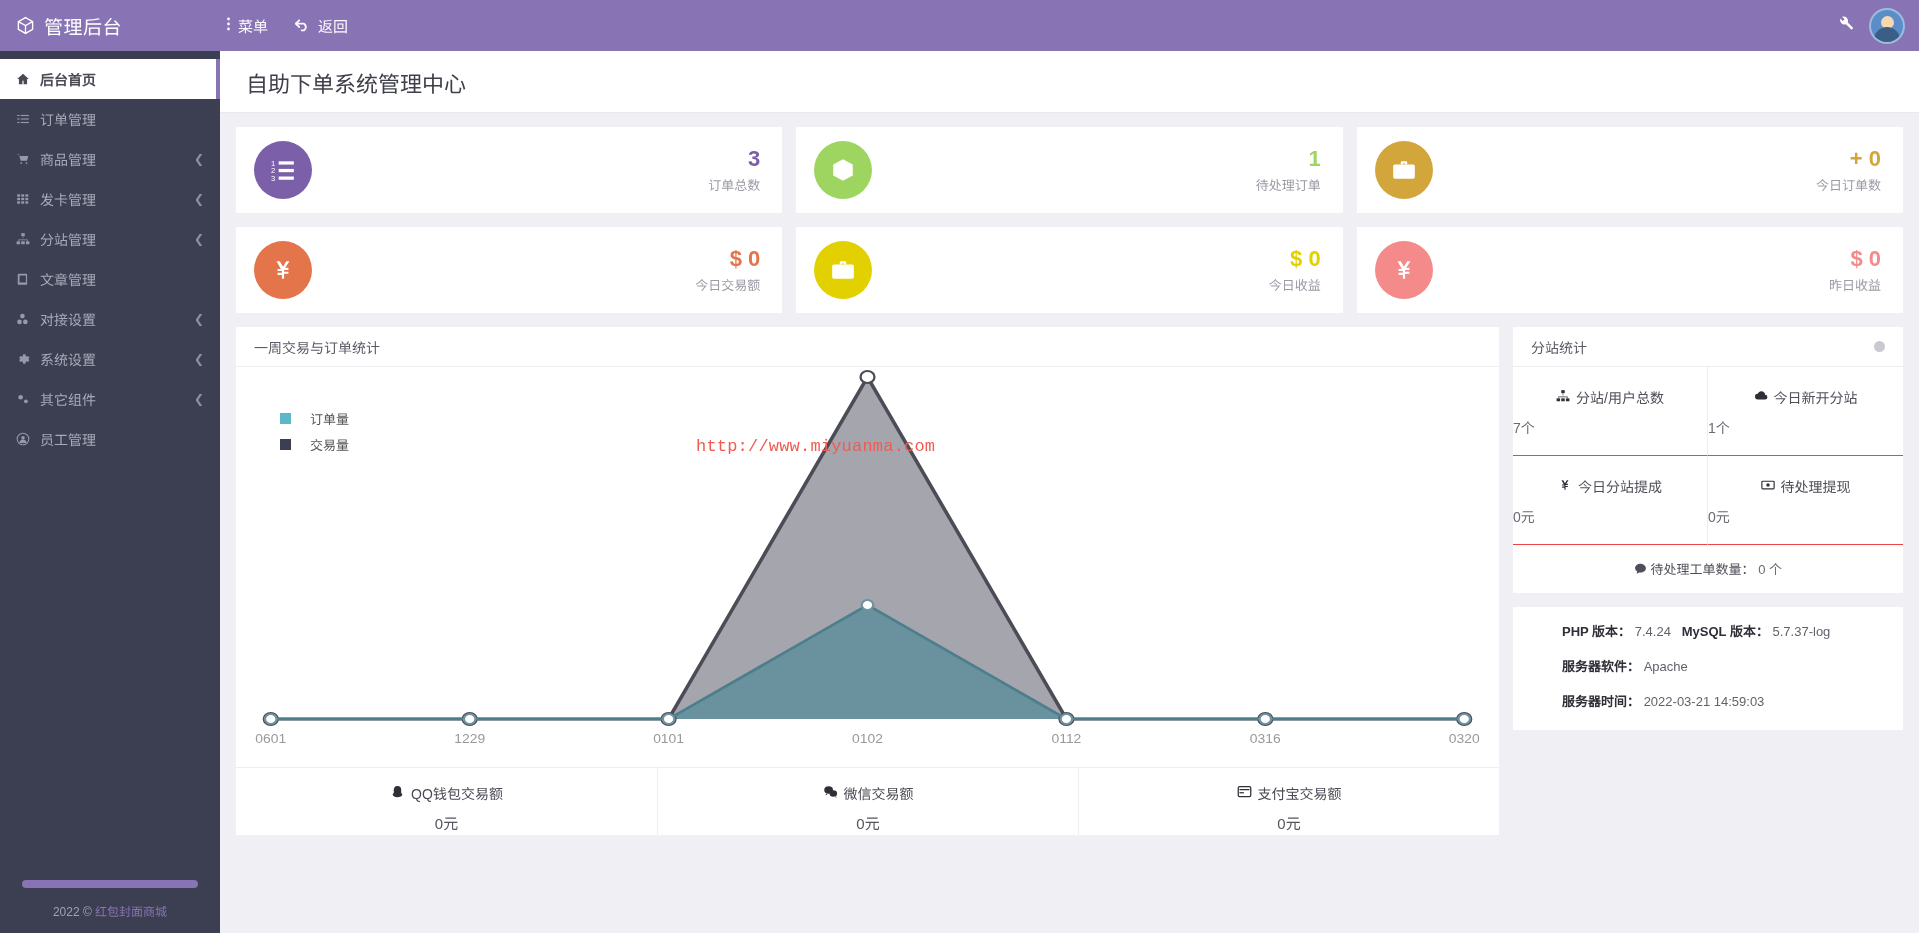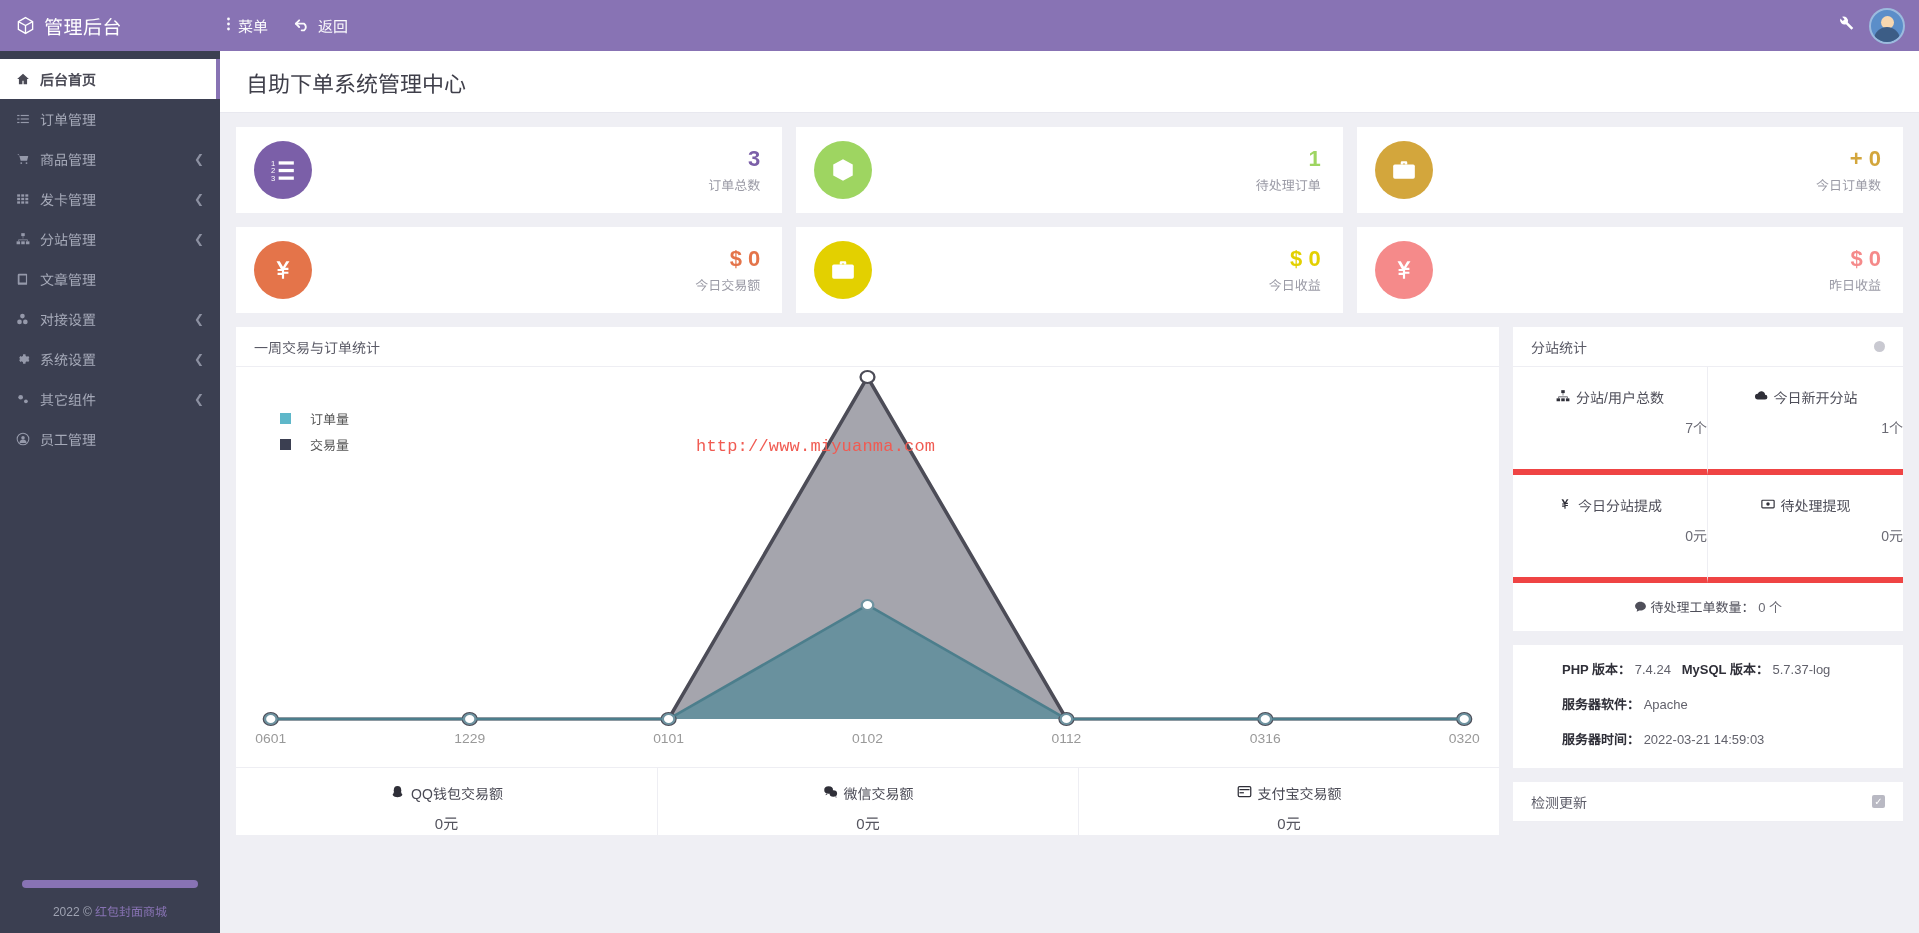--- a/index.html
+++ b/index.html
@@ -120,21 +120,21 @@
     color: #f05b52; font-size: 17px; letter-spacing: .2px; white-space: nowrap; font-family: Liberation Mono, monospace;
   }
   .pay-row { display: grid; grid-template-columns: 1fr 1fr 1fr; border-top: 1px solid #eeeef3; }
   .pay-cell { text-align: center; padding: 15px 0 2px; }
   .pay-cell + .pay-cell { border-left: 1px solid #eeeef3; }
   .pay-title { font-size: 14px; color: #4a4a55; display: flex; align-items: center; justify-content: center; gap: 6px; }
   .pay-val { font-size: 15px; color: #55555f; margin-top: 9px; }
 
   
   .sub-grid { display: grid; grid-template-columns: 1fr 1fr; }
-  .sub-cell { padding: 20px 0 32px; text-align: right; border-bottom: 6px solid #ef4444; }
+  .sub-cell { padding: 20px 0 18px; text-align: left; border-bottom: 1px solid #ef4444; }
   .sub-cell:nth-child(odd) { border-right: 1px solid #eeeef3; }
   .sub-title { font-size: 14px; color: #4f4f5a; display: flex; align-items: center; justify-content: center; gap: 6px; }
   .sub-val { font-size: 14px; color: #6a6a74; margin-top: 10px; }
   .sub-foot { text-align: center; padding: 14px 0 15px; font-size: 13px; color: #4f4f5a; }
   .sub-foot .n { color: #6a6a74; }
 
   .env-body { padding: 14px 18px 16px; }
   .env-line { font-size: 13px; color: #555; margin-bottom: 16px; margin-left: 31px; }
   .env-line:last-child { margin-bottom: 4px; }
   .env-line b { color: #2f2f38; font-weight: 700; }
@@ -540,23 +540,17 @@
         </div>
 
         <div class="panel mt14">
           <div class="env-body" id="env-body">
               <div class="env-line"><b>PHP 版本：</b> <span class="v">7.4.24</span> &nbsp; <b>MySQL 版本：</b> <span class="v">5.7.37-log</span></div>
               <div class="env-line"><b>服务器软件：</b> <span class="v">Apache</span></div>
               <div class="env-line"><b>服务器时间：</b> <span class="v">2022-03-21 14:59:03</span></div>
             </div>
         </div>
 
-        <div class="panel mt14">
-          <div class="panel-head">
-            <span>检测更新</span>
-            <span class="chk">✓</span>
-          </div>
-        </div>
       </div>
 
     </div>
   </div>
 </div>
 
 </body></html>

